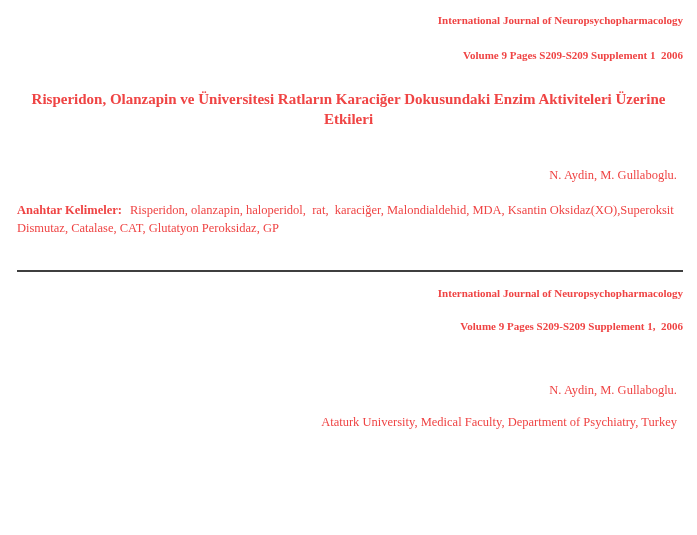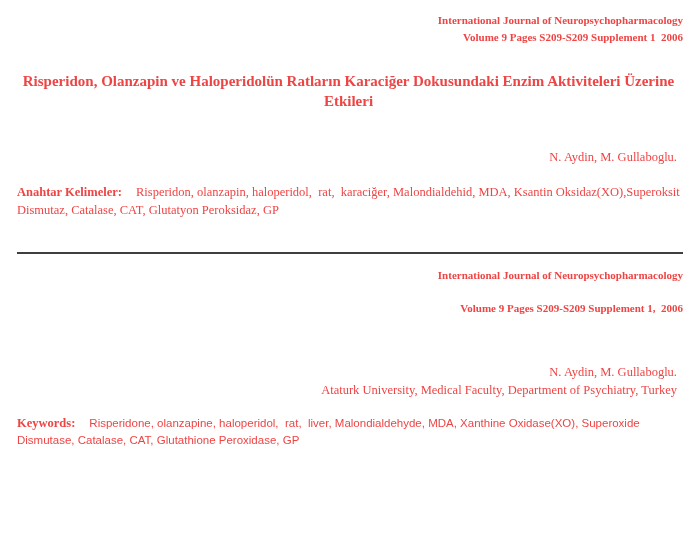--- a/index.html
+++ b/index.html
@@ -21,53 +21,53 @@
   .txt { white-space: pre-wrap; }
 
   .journal-line {
     text-align: right;
     font-weight: bold;
     font-size: 11px;
     line-height: 13px;
     padding-right: 14px;
     padding-left: 120px;
   }
-  .journal-line.second { margin-top: 4px; }
+  .journal-line.second { margin-top: 22px; }
 
   .title {
     text-align: center;
     font-weight: bold;
     font-size: 15px;
     line-height: 20px;
     padding: 0 18px;
   }
   .title-tr { margin-top: 27px; }
   .title-en { margin-top: 29px; }
 
   .center-line {
     text-align: right;
     font-size: 12.5px;
     line-height: 15px;
     padding: 0 20px;
   }
   .authors-tr { margin-top: 39px; }
   .affil-tr   { margin-top: 12px; }
   .authors-en { margin-top: 50px; }
-  .affil-en   { margin-top: 3px; padding-left: 7px; }
+  .affil-en   { margin-top: 17px; padding-left: 7px; }
 
   .kw-para {
     font-size: 12.5px;
     line-height: 18px;
     margin-top: 18px;
     padding: 0 16px 0 17px;
     text-align: left;
   }
   .kw-label {
     font-weight: bold;
-    margin-right: 14px;
+    margin-right: 8px;
     font-family: "Liberation Serif", "DejaVu Serif", serif;
   }
   .kw-para-en {
     margin-top: 17px;
     font-size: 11.5px;
     line-height: 17px;
     font-family: "Liberation Sans", "DejaVu Sans", sans-serif;
   }
   .kw-para-en .kw-label { font-size: 12.5px; }
 
@@ -84,31 +84,30 @@
 <body>
 
 <div class="page">
 
   <div>
     <div class="journal-line txt">International Journal of Neuropsychopharmacology</div>
     <div class="journal-line second txt">Volume 9 Pages S209-S209 Supplement 1  2006</div>
   </div>
 
   <div>
-    <div class="title title-tr txt">Risperidon, Olanzapin ve Haloperidolün Ratların Karaciğer Dokusundaki Enzim Aktiviteleri Üzerine Etkileri</div>
+    <div class="title title-tr txt">Risperidon, Olanzapin ve Üniversitesi Ratların Karaciğer Dokusundaki Enzim Aktiviteleri Üzerine Etkileri</div>
     <div class="center-line authors-tr txt">N. Aydin, M. Gullaboglu.</div>
     <p class="kw-para"><span class="kw-label txt">Anahtar Kelimeler:</span><span class="txt">Risperidon, olanzapin, haloperidol,  rat,  karaciğer, Malondialdehid, MDA, Ksantin Oksidaz(XO),Superoksit Dismutaz, Catalase, CAT, Glutatyon Peroksidaz, GP</span></p>
   </div>
 
   <div class="divider"></div>
 
   <div>
     <div class="journal-line mid-header-first txt">International Journal of Neuropsychopharmacology</div>
     <div class="journal-line mid-header-second txt">Volume 9 Pages S209-S209 Supplement 1,  2006</div>
   </div>
 
   <div>
     <div class="center-line authors-en txt">N. Aydin, M. Gullaboglu.</div>
     <div class="center-line affil-en txt">Ataturk University, Medical Faculty, Department of Psychiatry, Turkey</div>
-    <p class="kw-para kw-para-en"><span class="kw-label txt">Keywords:</span><span class="txt">Risperidone, olanzapine, haloperidol,  rat,  liver, Malondialdehyde, MDA, Xanthine Oxidase(XO), Superoxide Dismutase, Catalase, CAT, Glutathione Peroxidase, GP</span></p>
   </div>
 
 </div>
 
 </body></html>

